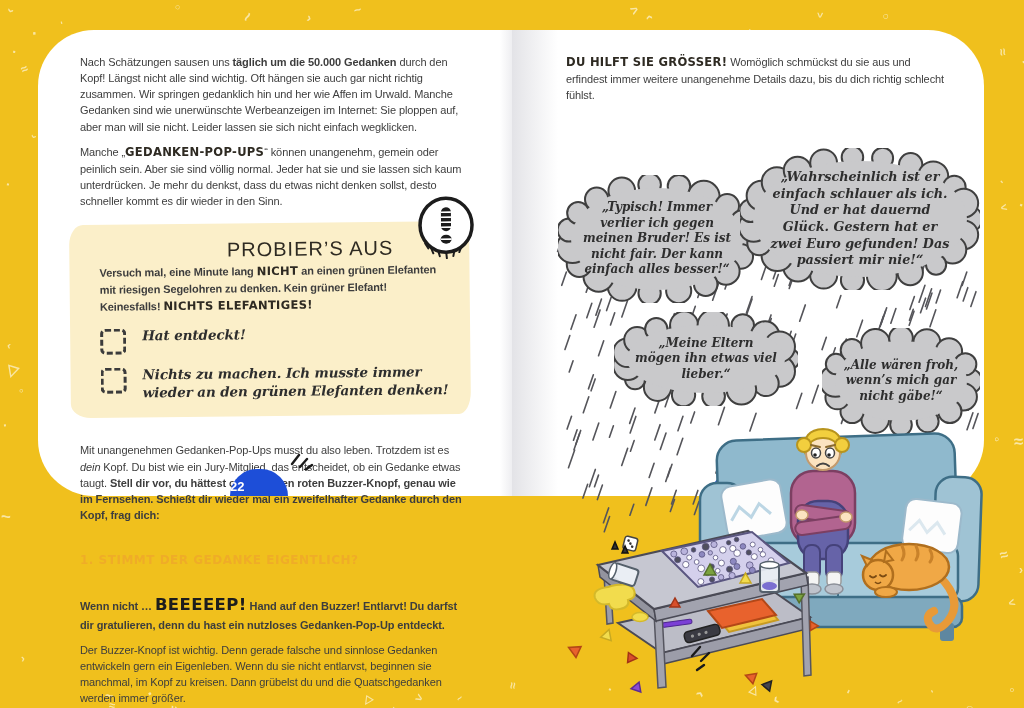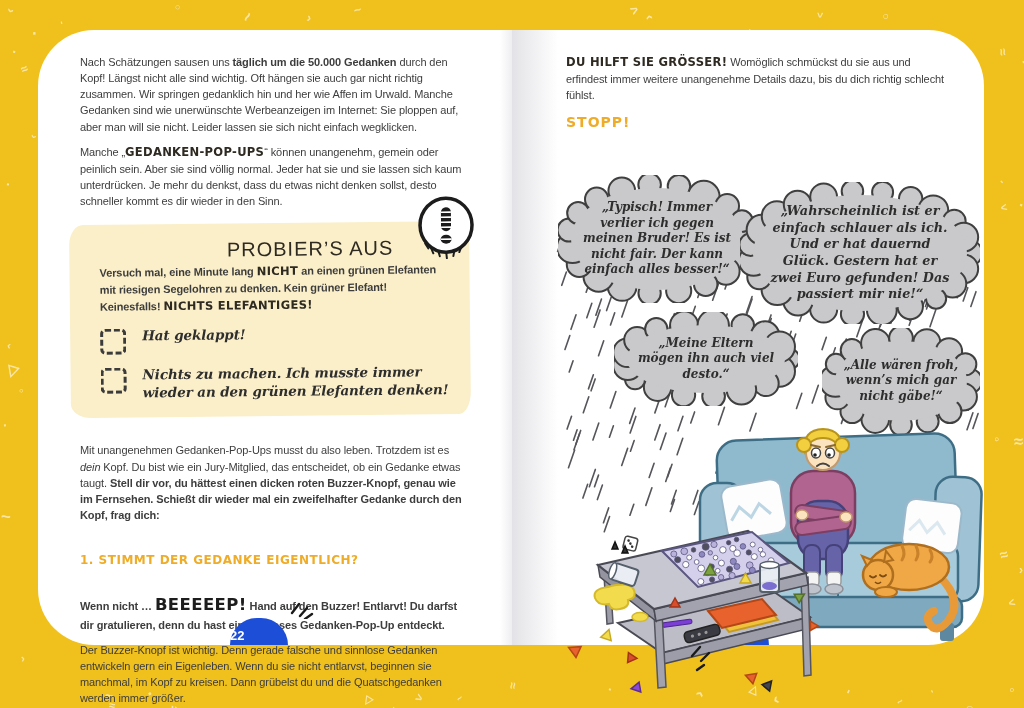--- a/index.html
+++ b/index.html
@@ -5,21 +5,21 @@
   html,body{margin:0;padding:0;}
   body{
     width:1024px;height:708px;position:relative;overflow:hidden;
     background:#F0C01D;
     font-family:"Liberation Sans",sans-serif;
     color:#3D3D3D;
   }
   #doodles{position:absolute;inset:0;z-index:0;}
   .doodle{position:absolute;color:rgba(255,255,255,.6);font-weight:700;pointer-events:none;}
 
-  .page{position:absolute;top:30px;height:615px;background:#fff;z-index:1;}
+  .page{position:absolute;top:30px;height:466px;background:#fff;z-index:1;}
   #page-left{left:38px;width:474px;border-radius:56px 0 0 56px;}
   #page-right{left:512px;width:472px;border-radius:0 56px 56px 0;}
   #page-right .gutter{position:absolute;left:0;top:0;bottom:0;width:46px;
     background:linear-gradient(90deg,#e3e3e7,rgba(255,255,255,0));border-radius:0;}
   #page-left .gutter{position:absolute;right:0;top:0;bottom:0;width:12px;
     background:linear-gradient(270deg,#eeeef1,rgba(255,255,255,0));}
 
   .content{position:absolute;top:24px;width:384px;font-size:11px;line-height:1.47;letter-spacing:-0.1px;}
   #page-left .content{left:42px;}
   #page-right .content{left:54px;z-index:3;}
@@ -62,21 +62,21 @@
 
   
   #rain-svg{position:absolute;left:0;top:0;z-index:1;}
   .cloud{position:absolute;z-index:2;}
   .cloud>svg{position:absolute;left:0;top:0;}
   .cloud-text{
     position:absolute;inset:14% 11%;display:flex;align-items:center;justify-content:center;
     text-align:center;font-size:12px;line-height:1.3;z-index:2;
   }
   #cloud1{left:46px;top:145px;width:198px;height:128px;}
-  #cloud2{left:228px;top:152px;width:240px;height:142px;}
+  #cloud2{left:228px;top:118px;width:240px;height:142px;}
   #cloud3{left:102px;top:282px;width:184px;height:94px;}
   #cloud4{left:310px;top:298px;width:158px;height:106px;}
   #cloud2 .cloud-text{font-size:12.8px;}
 
   #illustration{position:absolute;left:0;top:395px;z-index:5;}
 </style>
 </head>
 <body>
 
 <div id="doodles">
@@ -147,21 +147,21 @@
         <ellipse cx="29" cy="30" rx="26" ry="27" fill="#fff" stroke="#1c1c1c" stroke-width="3.5"></ellipse>
         <path d="M8 48 l3 5 M14 53 l2 5 M21 56 l1.5 5 M29 58 l0.5 5 M37 56 l-1 5 M44 52 l-2 5" stroke="#1c1c1c" stroke-width="2" stroke-linecap="round"></path>
         <rect x="24" y="12" width="10" height="24" rx="5" fill="#1c1c1c"></rect>
         <path d="M24 17 h10 M24 22 h10 M24 27 h10 M24 32 h10" stroke="#fff" stroke-width="1.6"></path>
         <ellipse cx="29" cy="44" rx="5.5" ry="4.5" fill="#1c1c1c"></ellipse>
         <path d="M23.5 44 h11" stroke="#fff" stroke-width="1.6"></path>
       </svg>
       <div class="box-body"><span class="seg-b">Versuch mal, eine Minute lang </span><span class="seg-disp">NICHT</span><span class="seg-b"> an einen grünen Elefanten mit riesigen Segelohren zu denken. Kein grüner Elefant! Keinesfalls! </span><span class="seg-disp">NICHTS ELEFANTIGES!</span></div>
       <div class="opt">
         <span class="cb"></span>
-        <span class="opt-label script">Hat geklappt!</span>
+        <span class="opt-label script">Hat entdeckt!</span>
       </div>
       <div class="opt">
         <span class="cb"></span>
         <span class="opt-label script">Nichts zu machen. Ich musste immer wieder an den grünen Elefanten denken!</span>
       </div>
     </div>
 
     <p style="margin-top:26px;"><span>Mit unangenehmen Gedanken-Pop-Ups musst du also leben. Trotzdem ist es </span><span class="seg-i">dein</span><span> Kopf. Du bist wie ein Jury-Mitglied, das entscheidet, ob ein Gedanke etwas taugt. </span><span class="seg-b">Stell dir vor, du hättest einen dicken roten Buzzer-Knopf, genau wie im Fernsehen. Schießt dir wieder mal ein zweifelhafter Gedanke durch den Kopf, frag dich:</span></p>
 
     <div class="questions gold">
@@ -327,21 +327,20 @@
       <line x1="118.47645142814144" y1="421.16689130454324" x2="122.18471607677638" y2="410.4541267640423" stroke="#55555a" stroke-width="1.6" stroke-linecap="round"></line>
       <line x1="142.78878026641905" y1="410.02122787665576" x2="148.115846312372" y2="394.631925966125" stroke="#55555a" stroke-width="1.6" stroke-linecap="round"></line>
       <line x1="70.89467863086611" y1="468.06478647724725" x2="75.65749880978838" y2="454.3055281825829" stroke="#55555a" stroke-width="1.6" stroke-linecap="round"></line>
       <line x1="153.73376552714035" y1="451.4511573931668" x2="158.44795661205427" y2="437.83238314785996" stroke="#55555a" stroke-width="1.6" stroke-linecap="round"></line>
       <line x1="133.83691913448274" y1="475.38531172135845" x2="139.9110853092512" y2="457.8377205498051" stroke="#55555a" stroke-width="1.6" stroke-linecap="round"></line>
       <line x1="61.971517484635115" y1="419.683607082814" x2="67.56754445857368" y2="403.51730693588036" stroke="#55555a" stroke-width="1.6" stroke-linecap="round"></line>
     </svg>
 
   <div class="content">
     <p><span class="seg-disp">DU HILFT SIE GRÖSSER!</span><span> Womöglich schmückst du sie aus und erfindest immer weitere unangenehme Details dazu, bis du dich richtig schlecht fühlst.</span></p>
-    <div class="stopp gold">STOPP!</div>
   </div>
 
   <div class="cloud" id="cloud1">
       <svg width="198" height="128" viewBox="0 0 198 128">
         <circle cx="185.66168562250678" cy="64" r="14.515663973521441" fill="#C9C9CB" stroke="#3f3f3f" stroke-width="2"></circle>
         <circle cx="182.7393321067005" cy="81.38326760143279" r="12.310020042583346" fill="#C9C9CB" stroke="#3f3f3f" stroke-width="2"></circle>
         <circle cx="168.0120775493958" cy="96.21681107902077" r="13.585641254205257" fill="#C9C9CB" stroke="#3f3f3f" stroke-width="2"></circle>
         <circle cx="147.69791605220453" cy="109.2368826848606" r="11.722697428893298" fill="#C9C9CB" stroke="#3f3f3f" stroke-width="2"></circle>
         <circle cx="120.68130945495281" cy="115.68854550704123" r="12.5645562116988" fill="#C9C9CB" stroke="#3f3f3f" stroke-width="2"></circle>
         <circle cx="91.60734478066655" cy="118.3356234922331" r="11.150772671680897" fill="#C9C9CB" stroke="#3f3f3f" stroke-width="2"></circle>
@@ -405,21 +404,21 @@
         <circle cx="13.651000760561217" cy="40.622762062906304" r="14.463355442509055" fill="#C9C9CB" stroke="#3f3f3f" stroke-width="2"></circle>
         <circle cx="23.126644914431864" cy="28.044871304555706" r="12.93319637561217" fill="#C9C9CB" stroke="#3f3f3f" stroke-width="2"></circle>
         <circle cx="42.287019345402385" cy="17.08014985869076" r="11.1850151210092" fill="#C9C9CB" stroke="#3f3f3f" stroke-width="2"></circle>
         <circle cx="70.08661421163018" cy="13.264591668677404" r="14.030177591368556" fill="#C9C9CB" stroke="#3f3f3f" stroke-width="2"></circle>
         <circle cx="99.25485975463158" cy="13.515632563402342" r="15.731979083735496" fill="#C9C9CB" stroke="#3f3f3f" stroke-width="2"></circle>
         <circle cx="128.74359771560106" cy="13.491256451337655" r="11.255167866125703" fill="#C9C9CB" stroke="#3f3f3f" stroke-width="2"></circle>
         <circle cx="151.0999420025845" cy="23.439588082712785" r="14.150714199524373" fill="#C9C9CB" stroke="#3f3f3f" stroke-width="2"></circle>
         <circle cx="165.62276239102073" cy="34.73426487918931" r="15.347793722059578" fill="#C9C9CB" stroke="#3f3f3f" stroke-width="2"></circle>
         <ellipse cx="92" cy="47" rx="79" ry="34" fill="#C9C9CB"></ellipse>
       </svg>
-    <div class="cloud-text script">„Meine Eltern mögen ihn auch viel desto.“</div>
+    <div class="cloud-text script">„Meine Eltern mögen ihn etwas viel lieber.“</div>
   </div>
   <div class="cloud" id="cloud4">
       <svg width="158" height="106" viewBox="0 0 158 106">
         <circle cx="147.4837584310444" cy="53" r="12.372048904653639" fill="#C9C9CB" stroke="#3f3f3f" stroke-width="2"></circle>
         <circle cx="141.24145159371244" cy="68.83148415041185" r="13.682750894222409" fill="#C9C9CB" stroke="#3f3f3f" stroke-width="2"></circle>
         <circle cx="127.88671607868383" cy="83.50193976783359" r="11.604403648991138" fill="#C9C9CB" stroke="#3f3f3f" stroke-width="2"></circle>
         <circle cx="105.6708174976618" cy="93.36818147713933" r="10.947994387242943" fill="#C9C9CB" stroke="#3f3f3f" stroke-width="2"></circle>
         <circle cx="79" cy="96.80904581733049" r="10.812887273728848" fill="#C9C9CB" stroke="#3f3f3f" stroke-width="2"></circle>
         <circle cx="53.26420203134747" cy="91.11084464912143" r="13.822492947336286" fill="#C9C9CB" stroke="#3f3f3f" stroke-width="2"></circle>
         <circle cx="30.12084886493411" cy="83.49437482421565" r="11.616990055888891" fill="#C9C9CB" stroke="#3f3f3f" stroke-width="2"></circle>

